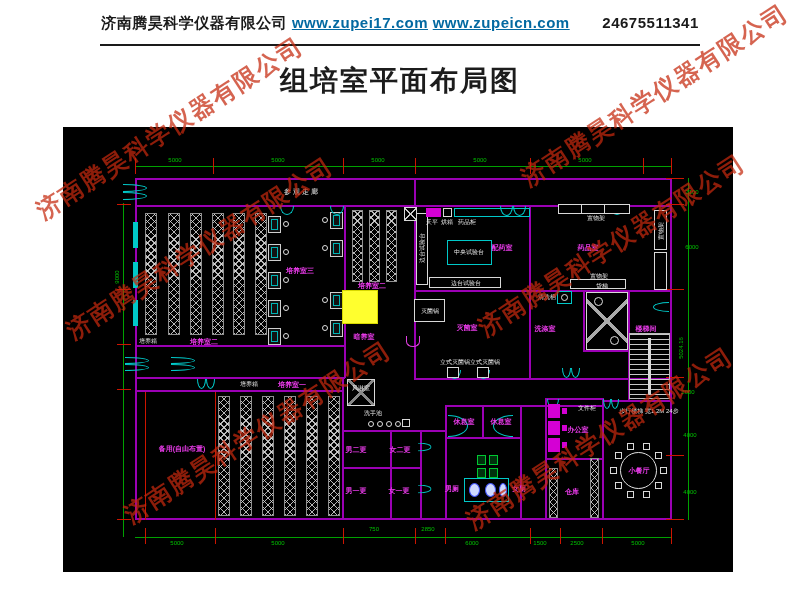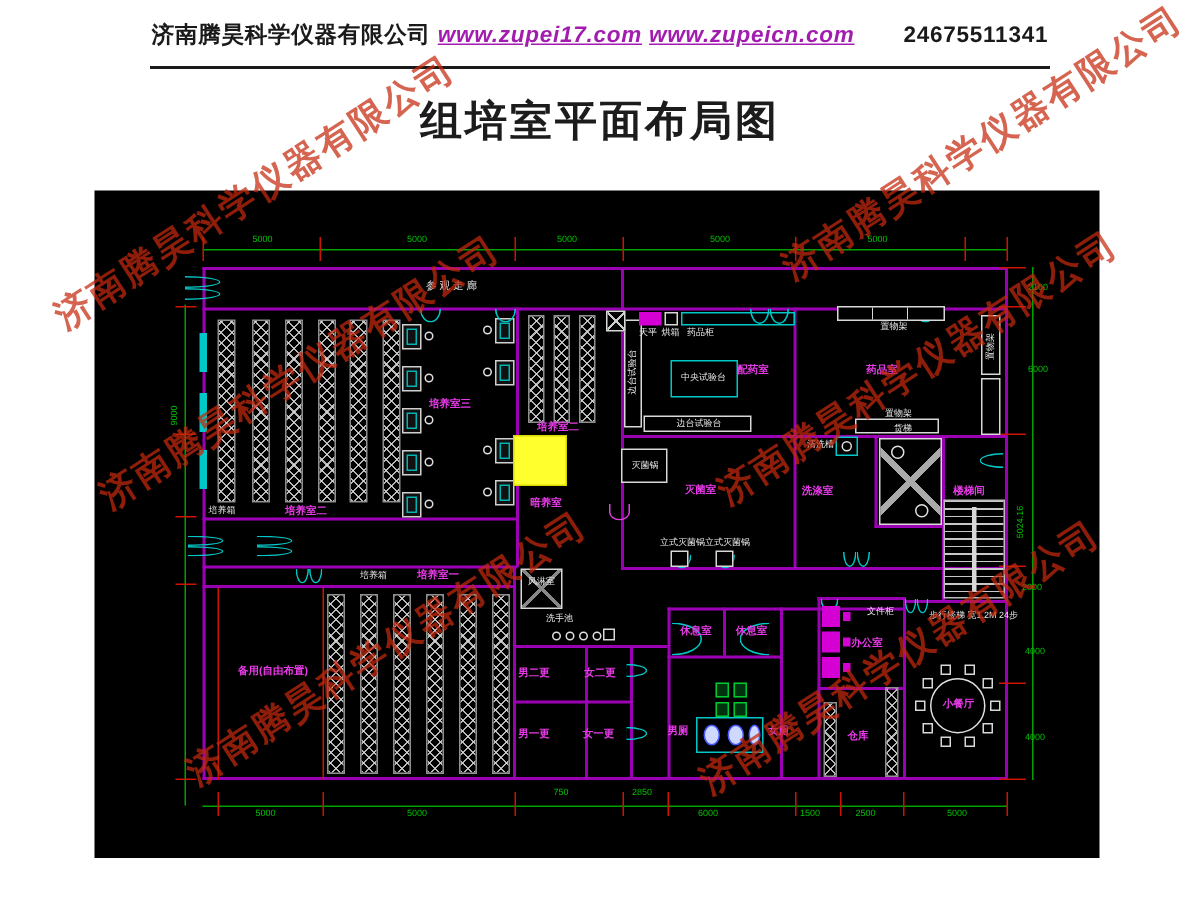--- a/index.html
+++ b/index.html
@@ -1,21 +1,21 @@
 <!DOCTYPE html>
 <html><head>
 <meta charset="utf-8">
 <style>
   html,body{margin:0;padding:0;}
   body{width:800px;height:600px;position:relative;background:#ffffff;overflow:hidden;
        font-family:"Liberation Sans","DejaVu Sans",sans-serif;}
   
   #header{position:absolute;left:0;top:14px;width:800px;text-align:center;font-size:15px;
           font-weight:bold;color:#1a1a1a;letter-spacing:.5px;}
-  #header .lnk{color:#a21caf;text-decoration:underline;font-weight:bold;cursor:pointer;font-style:italic;}
+  #header .lnk{color:#0369a1;text-decoration:underline;font-weight:bold;cursor:pointer;}
   #header .phone{margin-left:28px;}
   #rule{position:absolute;left:100px;top:44px;width:600px;height:2px;background:#1a1a1a;}
   #title{position:absolute;left:0;top:62px;width:800px;text-align:center;font-size:28px;
          font-weight:bold;color:#1c1c1c;letter-spacing:2px;}
   
   #blackpad{position:absolute;left:63px;top:127px;width:670px;height:445px;background:#000;}
   #plan{position:absolute;left:0;top:0;width:800px;height:600px;}
   #plan div,#plan span{position:absolute;box-sizing:border-box;}
   .wall{background:#9b00b4;}
   .gline{background:#00a000;}

